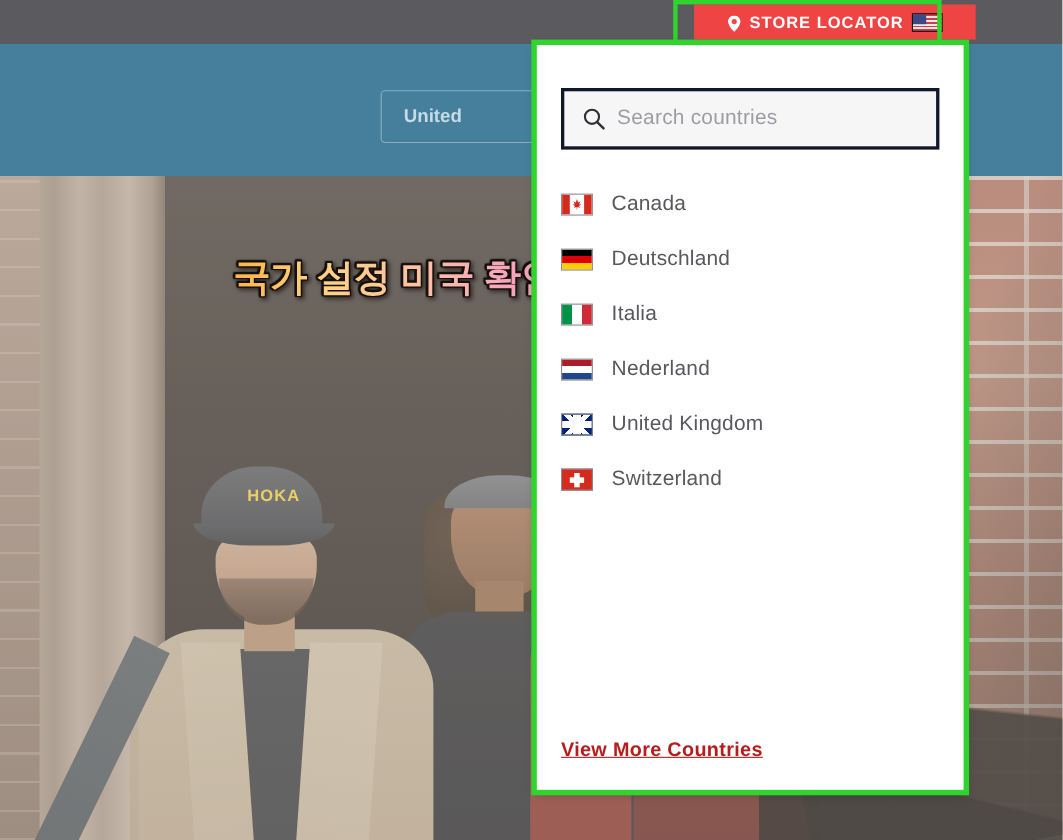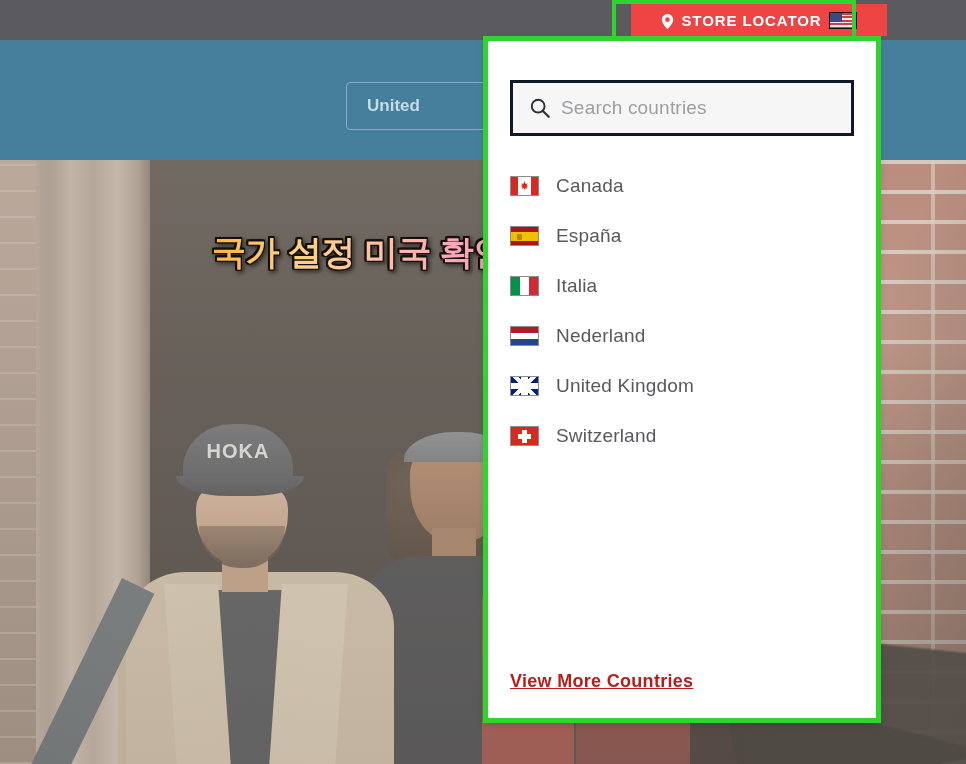--- a/index.html
+++ b/index.html
@@ -71,22 +71,22 @@
     background:linear-gradient(180deg,#5a6068 0%,#4a5058 60%,#3e444c 100%);
     border-radius:50px 50px 10px 10px / 44px 44px 8px 8px;
   }
   .m-brim{
     position:absolute;left:176px;top:316px;width:128px;height:20px;
     background:linear-gradient(180deg,#454b53,#343940);
     border-radius:0 0 52px 52px / 0 0 20px 20px;
   }
   .m-caplogo{
     position:absolute;left:203px;top:282px;width:70px;height:18px;
-    color:#e5e5e5;font-size:20px;font-weight:700;letter-spacing:1px;
-    font-family:"Liberation Sans",sans-serif;text-align:center;line-height:18px;
+    color:#fde047;font-size:15px;font-weight:700;letter-spacing:1px;
+    font-family:"Liberation Sans",sans-serif;text-align:right;line-height:18px;
   }
   .m-face{
     position:absolute;left:196px;top:318px;width:92px;height:86px;
     background:linear-gradient(180deg,#d8b49a 0%,#c9a286 55%,#b08f74 100%);
     border-radius:42px 42px 40px 40px / 30px 30px 50px 50px;
   }
   .m-beard{
     position:absolute;left:199px;top:366px;width:86px;height:42px;
     background:linear-gradient(180deg,rgba(90,70,56,0.55),rgba(70,54,42,0.8));
     border-radius:0 0 40px 40px / 0 0 40px 40px;
@@ -385,24 +385,22 @@
     </div>
 
     <div class="country-list">
       <div class="country-row">
         <span class="flag f-ca">
             <i></i>
           </span>
         <span class="c-label">Canada</span>
       </div>
       <div class="country-row">
-        <span class="flag f-es">
-            <i></i>
-          </span>
-        <span class="c-label">España</span>
+        <span class="flag f-de"></span>
+        <span class="c-label">Deutschland</span>
       </div>
       <div class="country-row">
         <span class="flag f-it"></span>
         <span class="c-label">Italia</span>
       </div>
       <div class="country-row">
         <span class="flag f-nl"></span>
         <span class="c-label">Nederland</span>
       </div>
       <div class="country-row">

